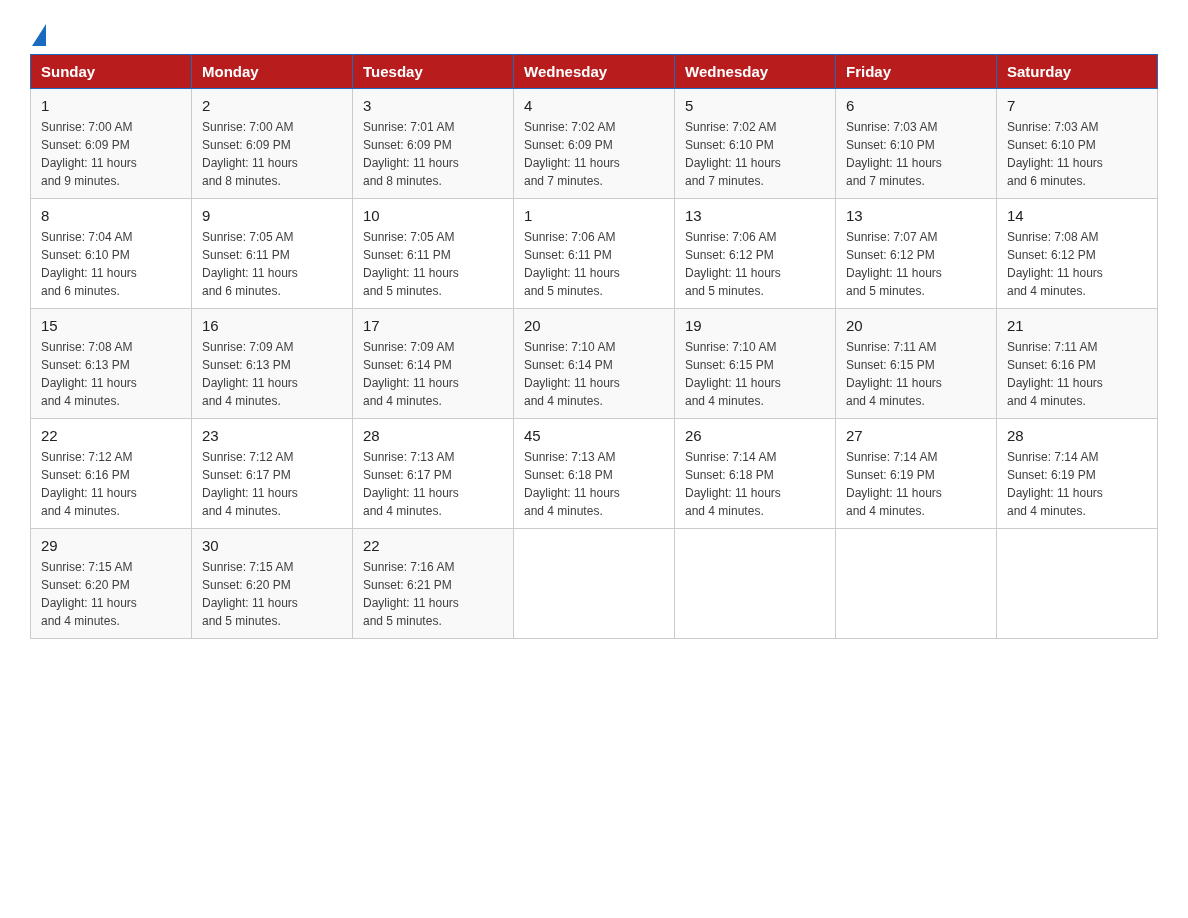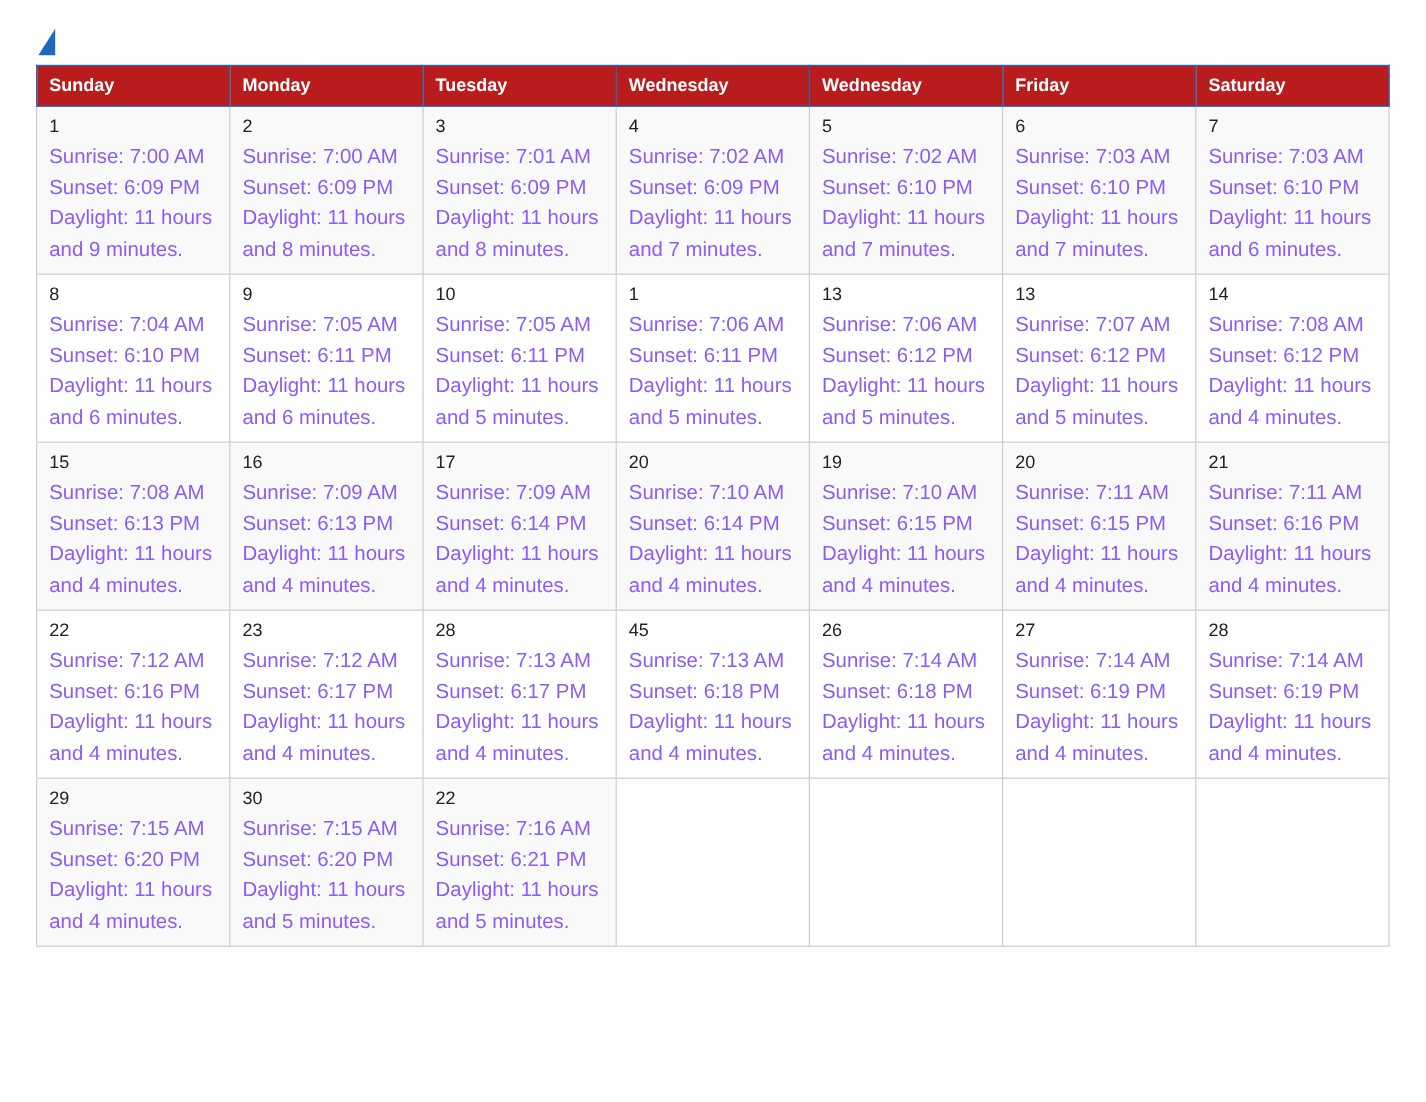--- a/index.html
+++ b/index.html
@@ -82,22 +82,22 @@
       background-color: #fff;
     }
     .day-number {
       font-size: 15px;
       font-weight: 500;
       display: block;
       margin-bottom: 4px;
       color: #222;
     }
     .day-info {
-      font-size: 17px;
-      color: #8b5cf6;
+      font-size: 12px;
+      color: #404040;
       line-height: 1.5;
     }
     .empty-cell {
       background-color: #fff !important;
     }
     .logo-wrapper {
       display: flex;
       flex-direction: column;
       align-items: flex-start;
     }

